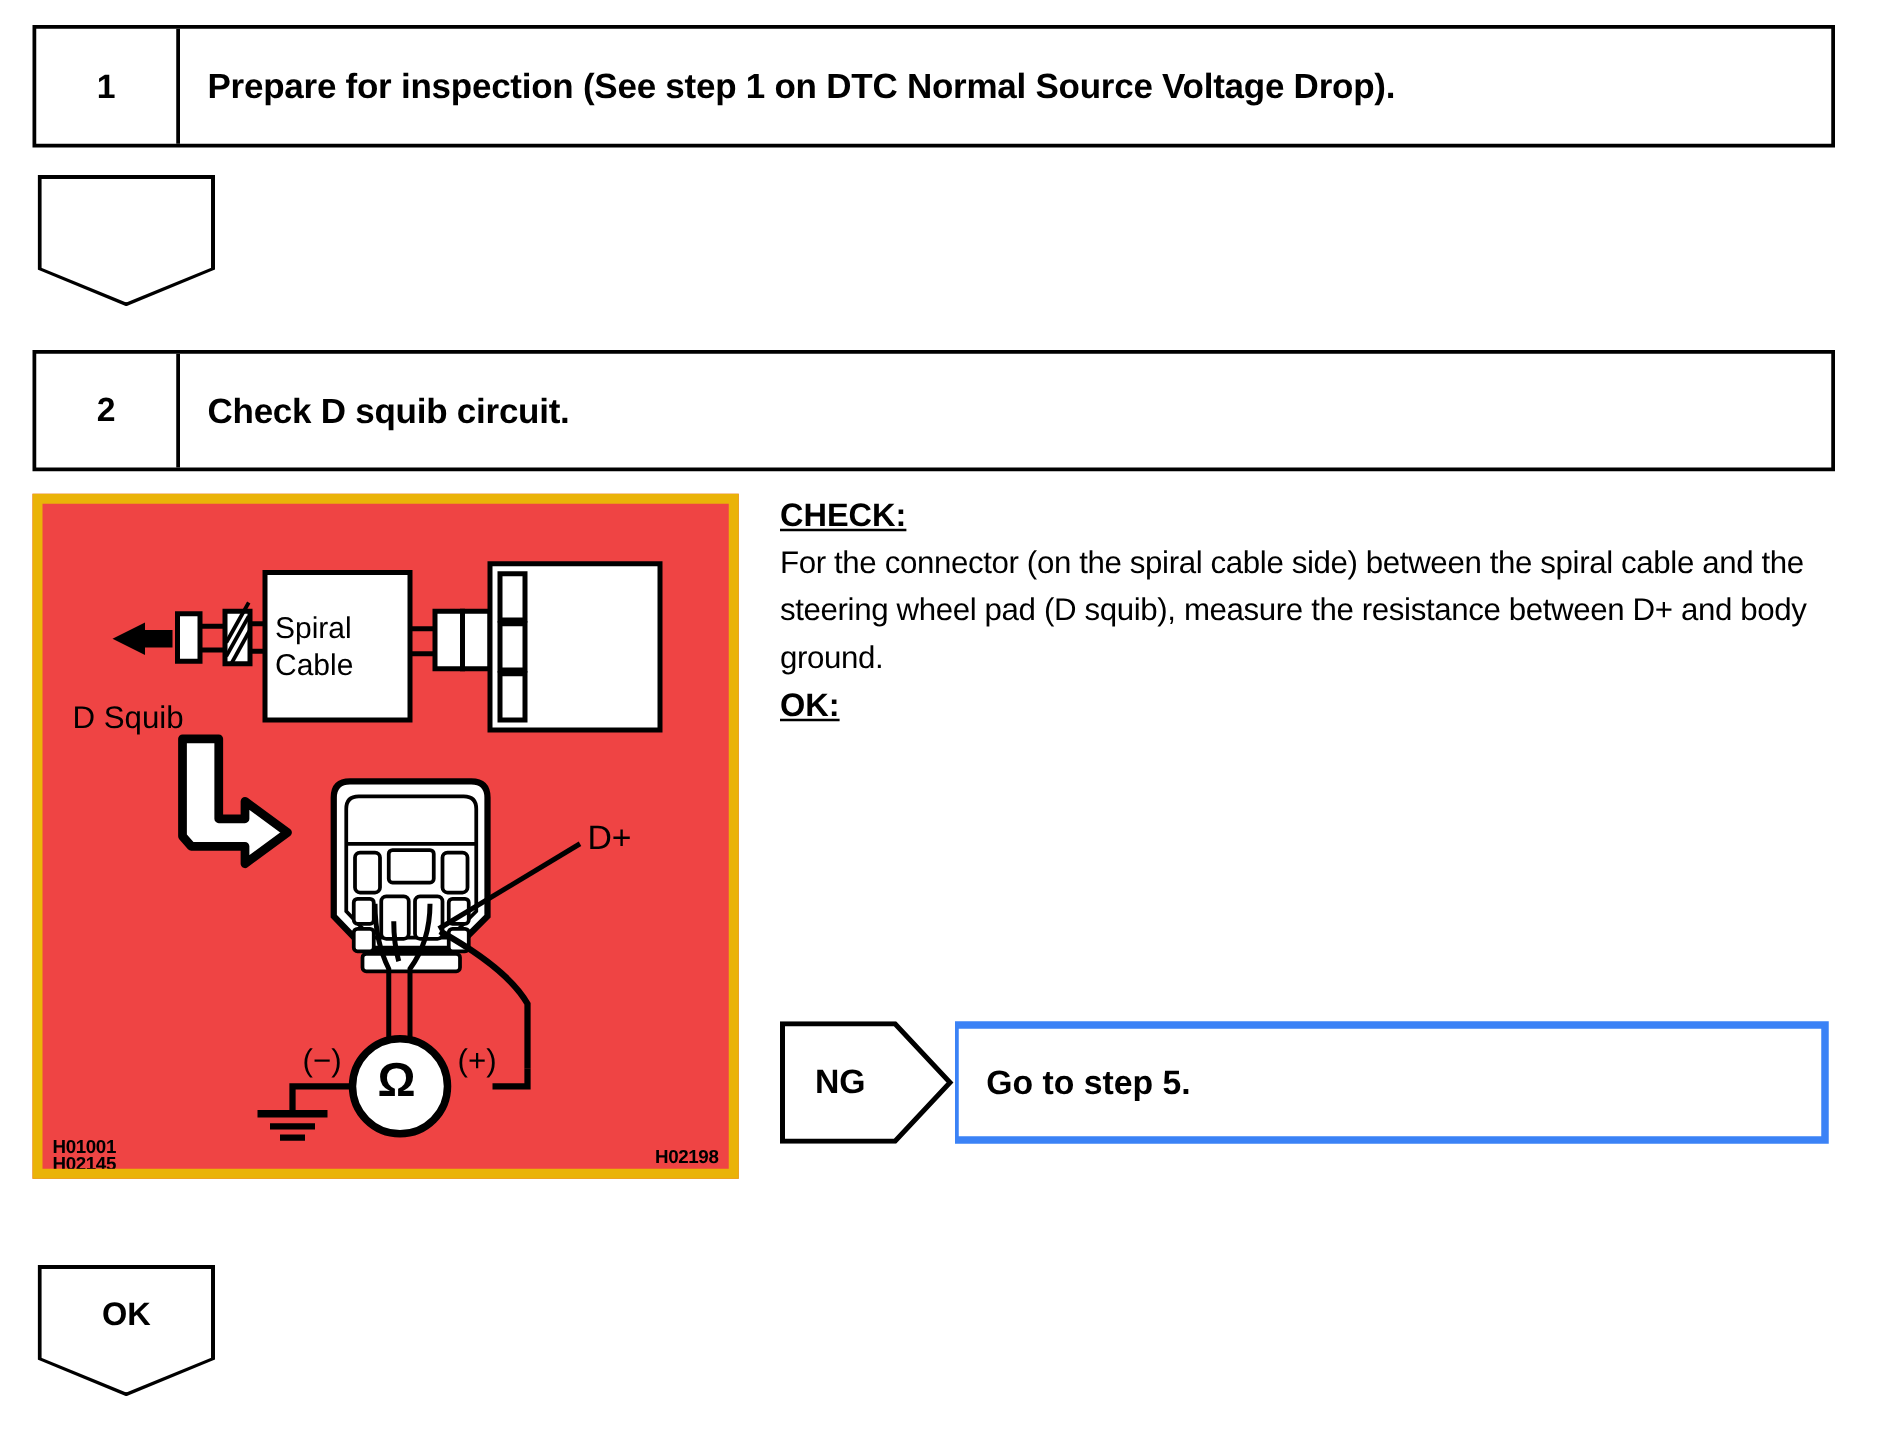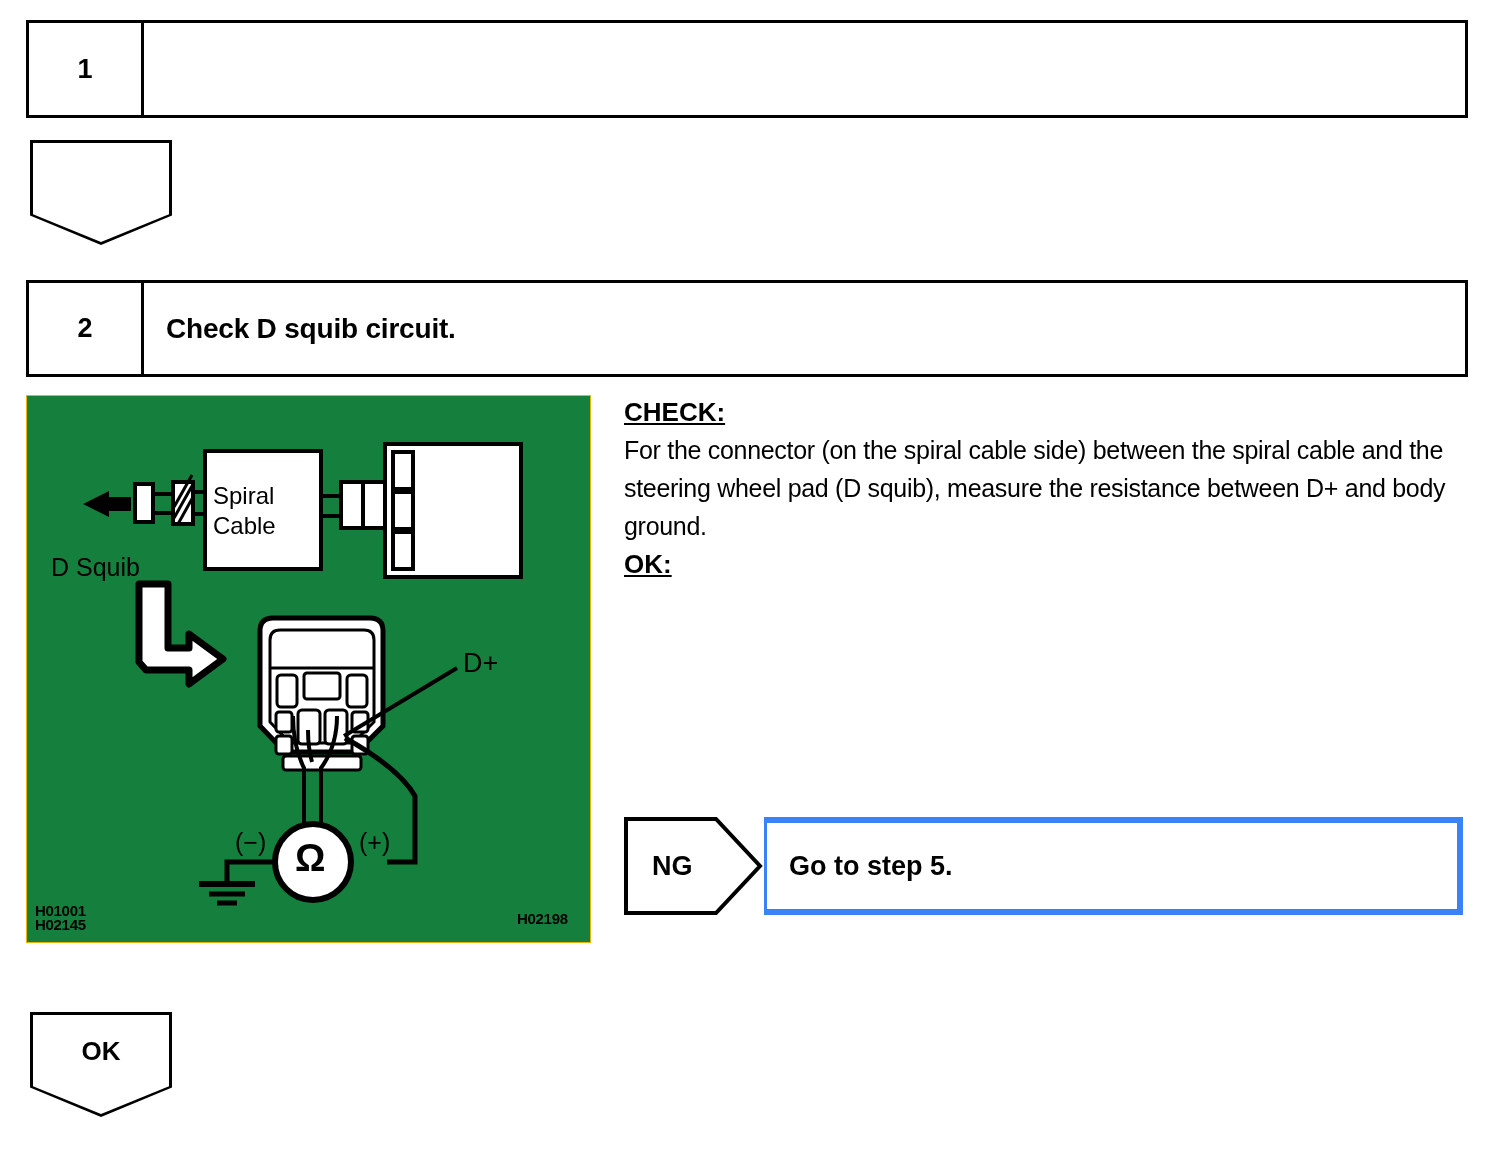--- a/index.html
+++ b/index.html
@@ -32,28 +32,29 @@
   .ng-body{flex:1;border:6px solid #3b82f6;border-left-width:3px;box-sizing:border-box;
            display:flex;align-items:center;padding-left:22px;font-weight:bold;font-size:27px;}
 
   
   .txt-col{font-size:25px;line-height:38px;}
   .u-head{font-weight:bold;text-decoration:underline;font-size:26px;display:block;}
   .body-par{display:block;letter-spacing:-0.3px;}
   .spec{font-weight:bold;font-size:26px;display:block;padding-left:78px;margin-top:16px;}
 
   
-  .fig{border:1px solid #eab308;box-sizing:border-box;background:#15803d;overflow:hidden;}
+  .fig{border:8px solid #eab308;box-sizing:border-box;background:#ef4444;overflow:hidden;}
   .fig-code{position:absolute;font-size:15px;font-weight:bold;line-height:15px;letter-spacing:-0.3px;}
 </style>
 </head>
 <body>
 
 <div class="abs step-box" style="left:26px;top:20px;width:1442px;height:98px;">
   <div class="step-num">1</div>
+  <div class="step-title">Prepare for inspection (See step 1 on DTC Normal Source Voltage Drop).</div>
 </div>
 
 <div class="abs pent" style="left:30px;top:140px;width:142px;height:105px;padding:3px;box-sizing:border-box;">
   <div class="pent-in"></div>
 </div>
 
 <div class="abs step-box" style="left:26px;top:280px;width:1442px;height:97px;">
   <div class="step-num">2</div>
   <div class="step-title">Check D squib circuit.</div>
 </div>

